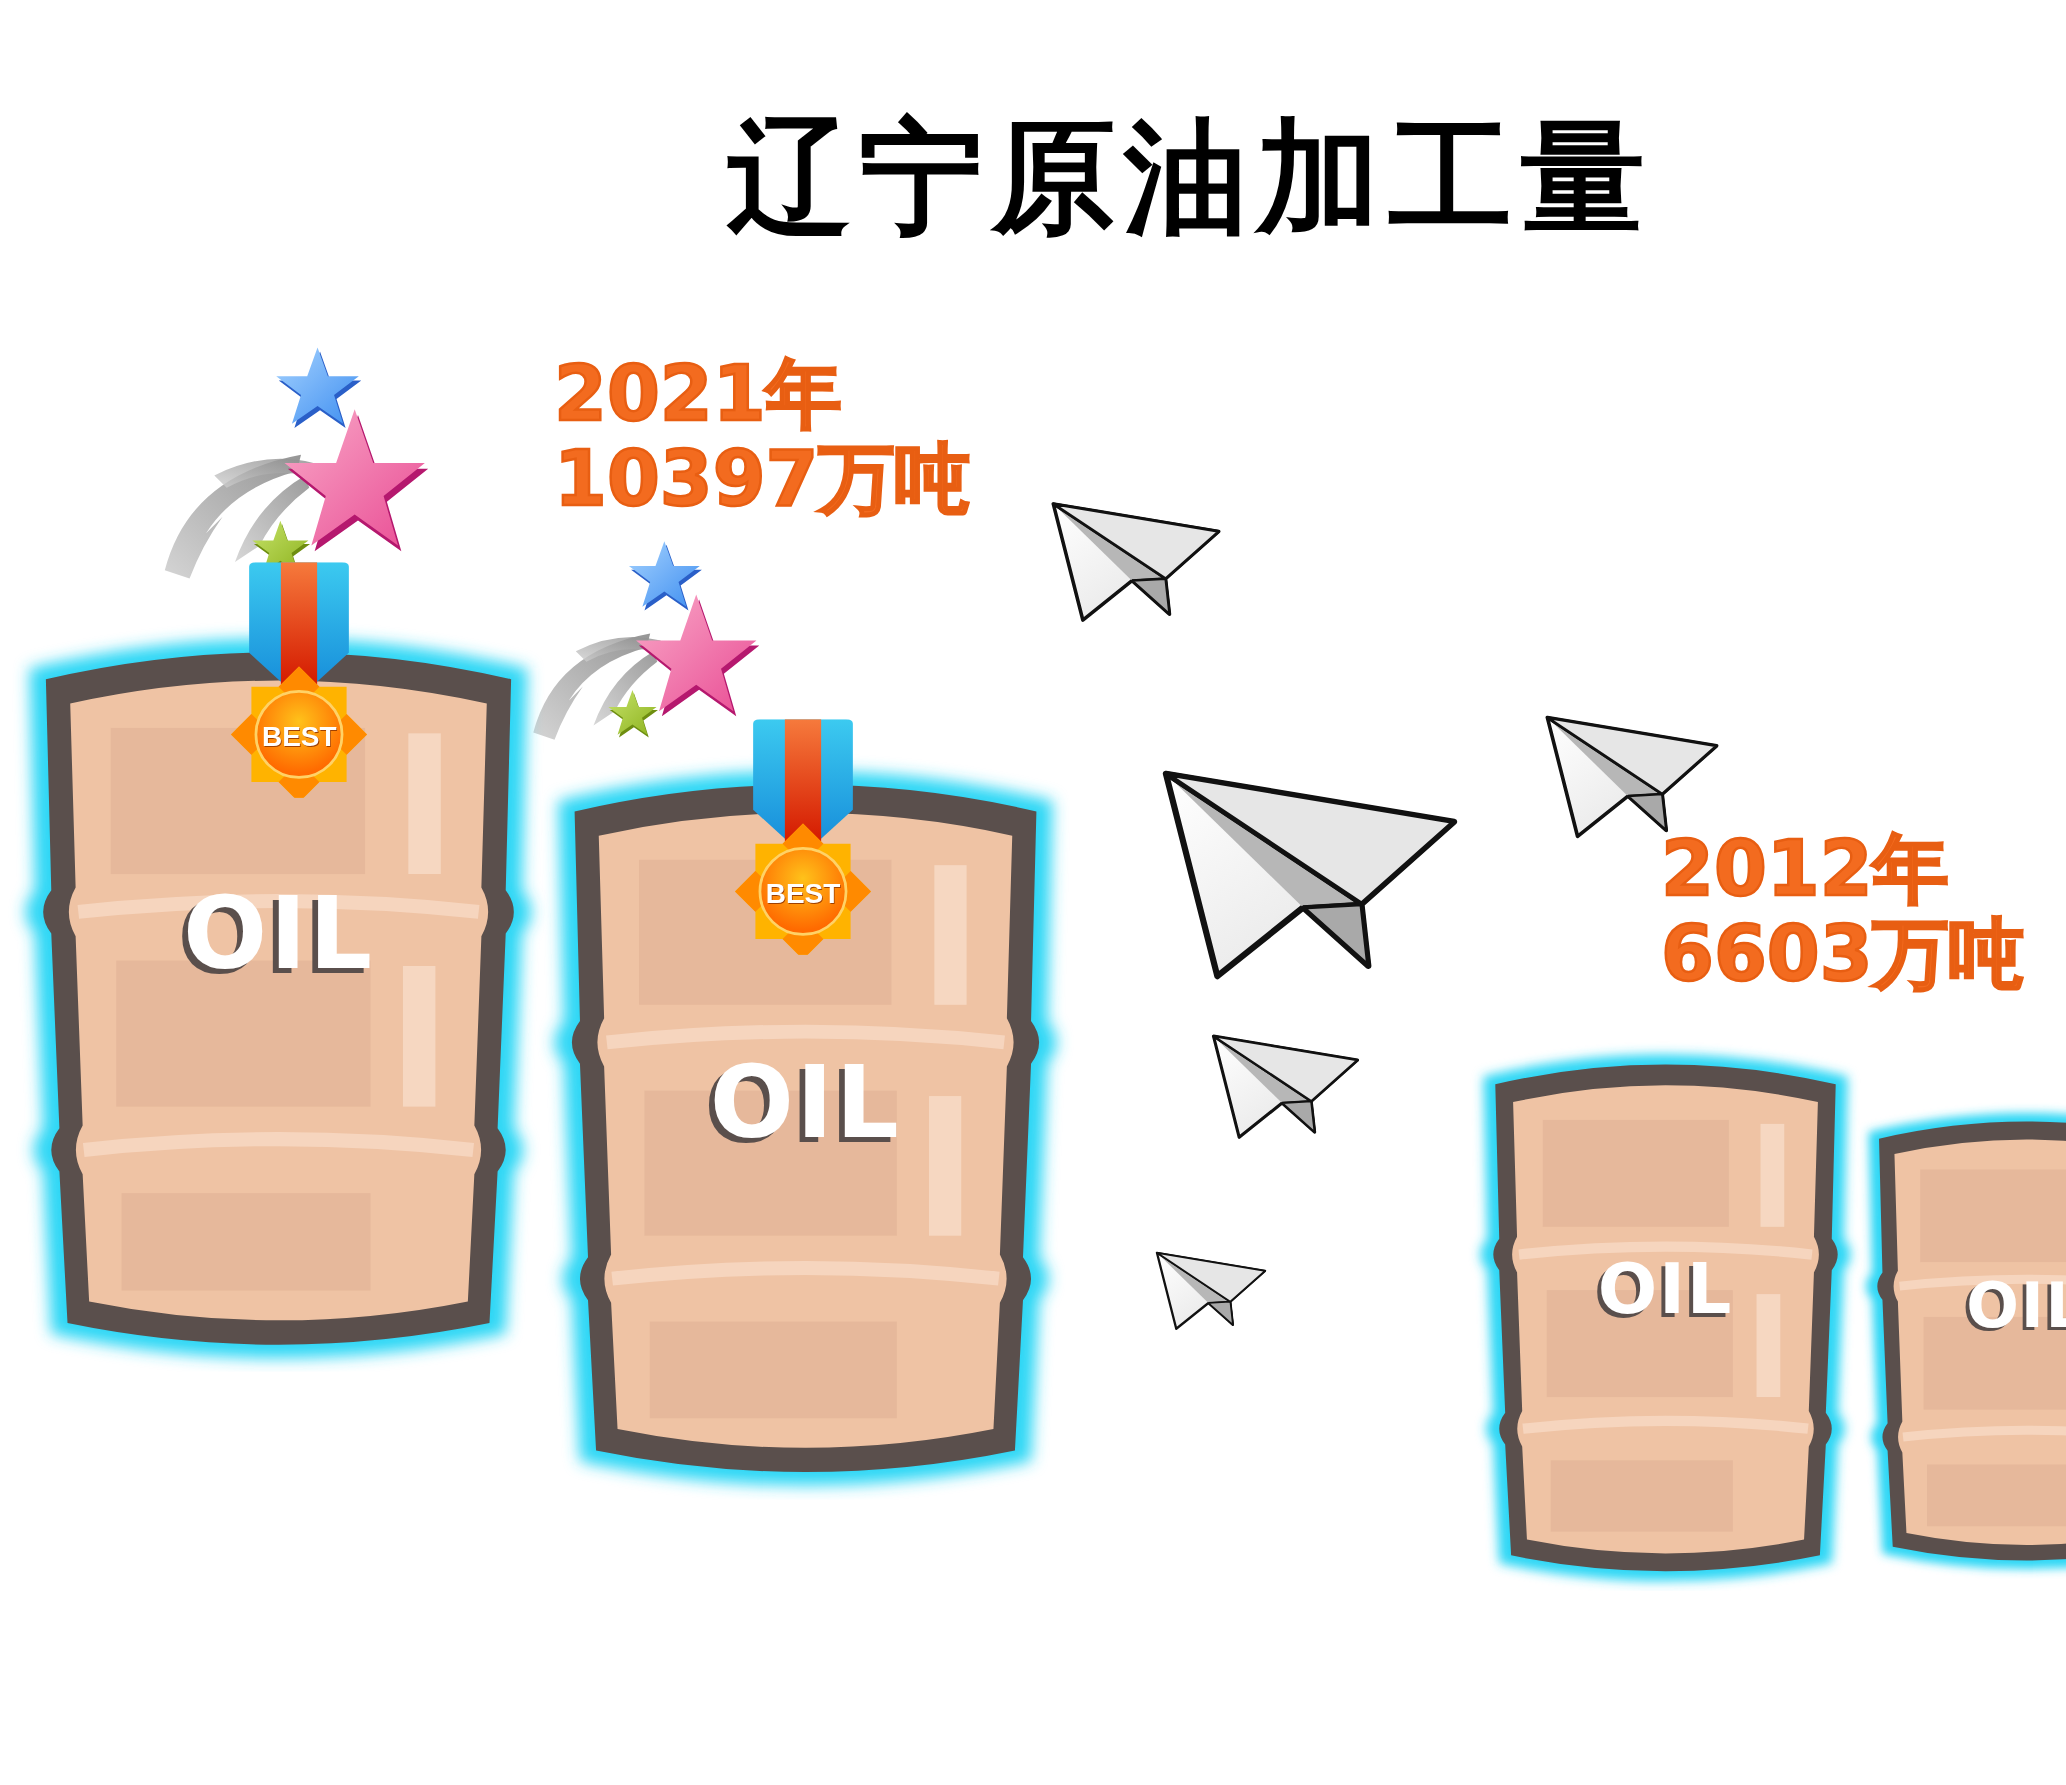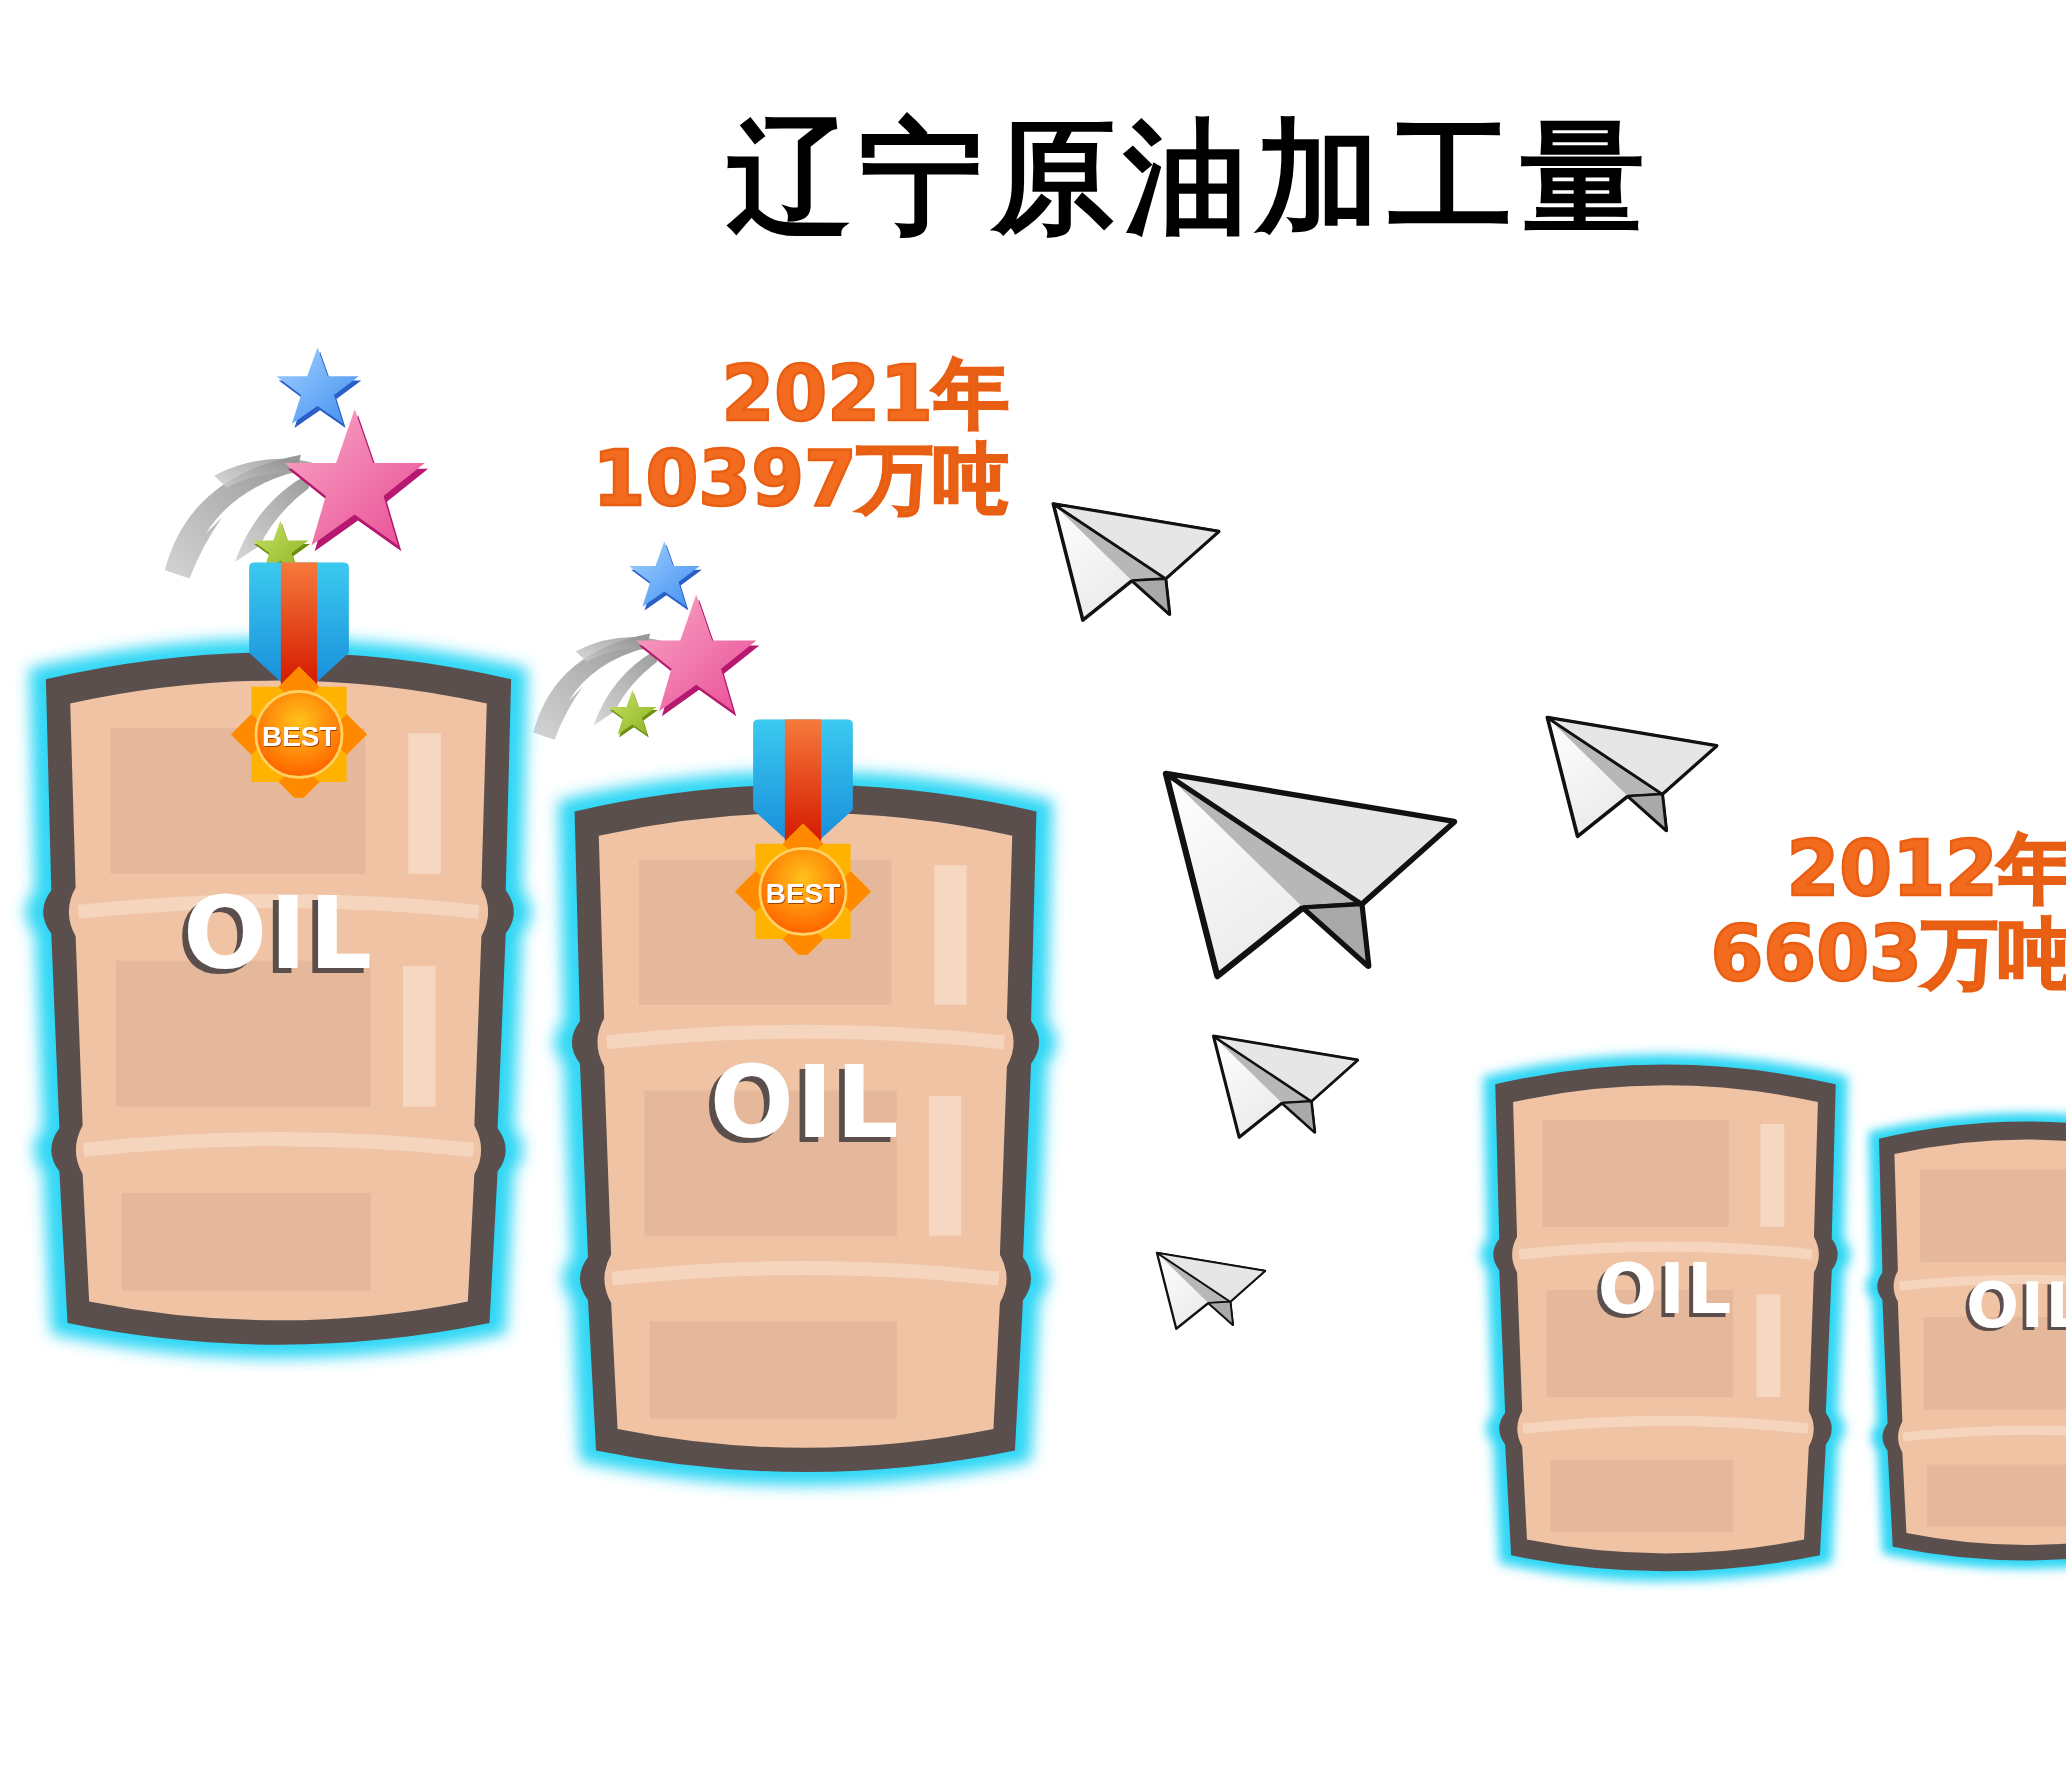--- a/index.html
+++ b/index.html
@@ -4,21 +4,21 @@
 <style>
   html, body { margin:0; padding:0; background:#ffffff; }
   body { width:2380px; height:1785px; position:relative; overflow:hidden; font-family:"DejaVu Sans", sans-serif; }
   .abs { position:absolute; }
   .title {
     position:absolute; left:0; top:103px; width:2380px; text-align:center;
     font-family:"DejaVu Sans", sans-serif; font-weight:bold; font-size:124px; line-height:149px;
     color:#000000; letter-spacing:8.3px;
   }
   .label {
-    position:absolute; text-align:right; font-family:"DejaVu Sans", sans-serif; font-weight:bold;
+    position:absolute; text-align:left; font-family:"DejaVu Sans", sans-serif; font-weight:bold;
     font-size:76px; line-height:85px; color:#F36B1F;
     -webkit-text-stroke:2.5px #E85E12;
     text-shadow: 0 0 0.8px #FBC6A2;
   }
   .label .line { display:block; white-space:nowrap; }
   svg { display:block; }
 </style>
 </head>
 <body>
 

